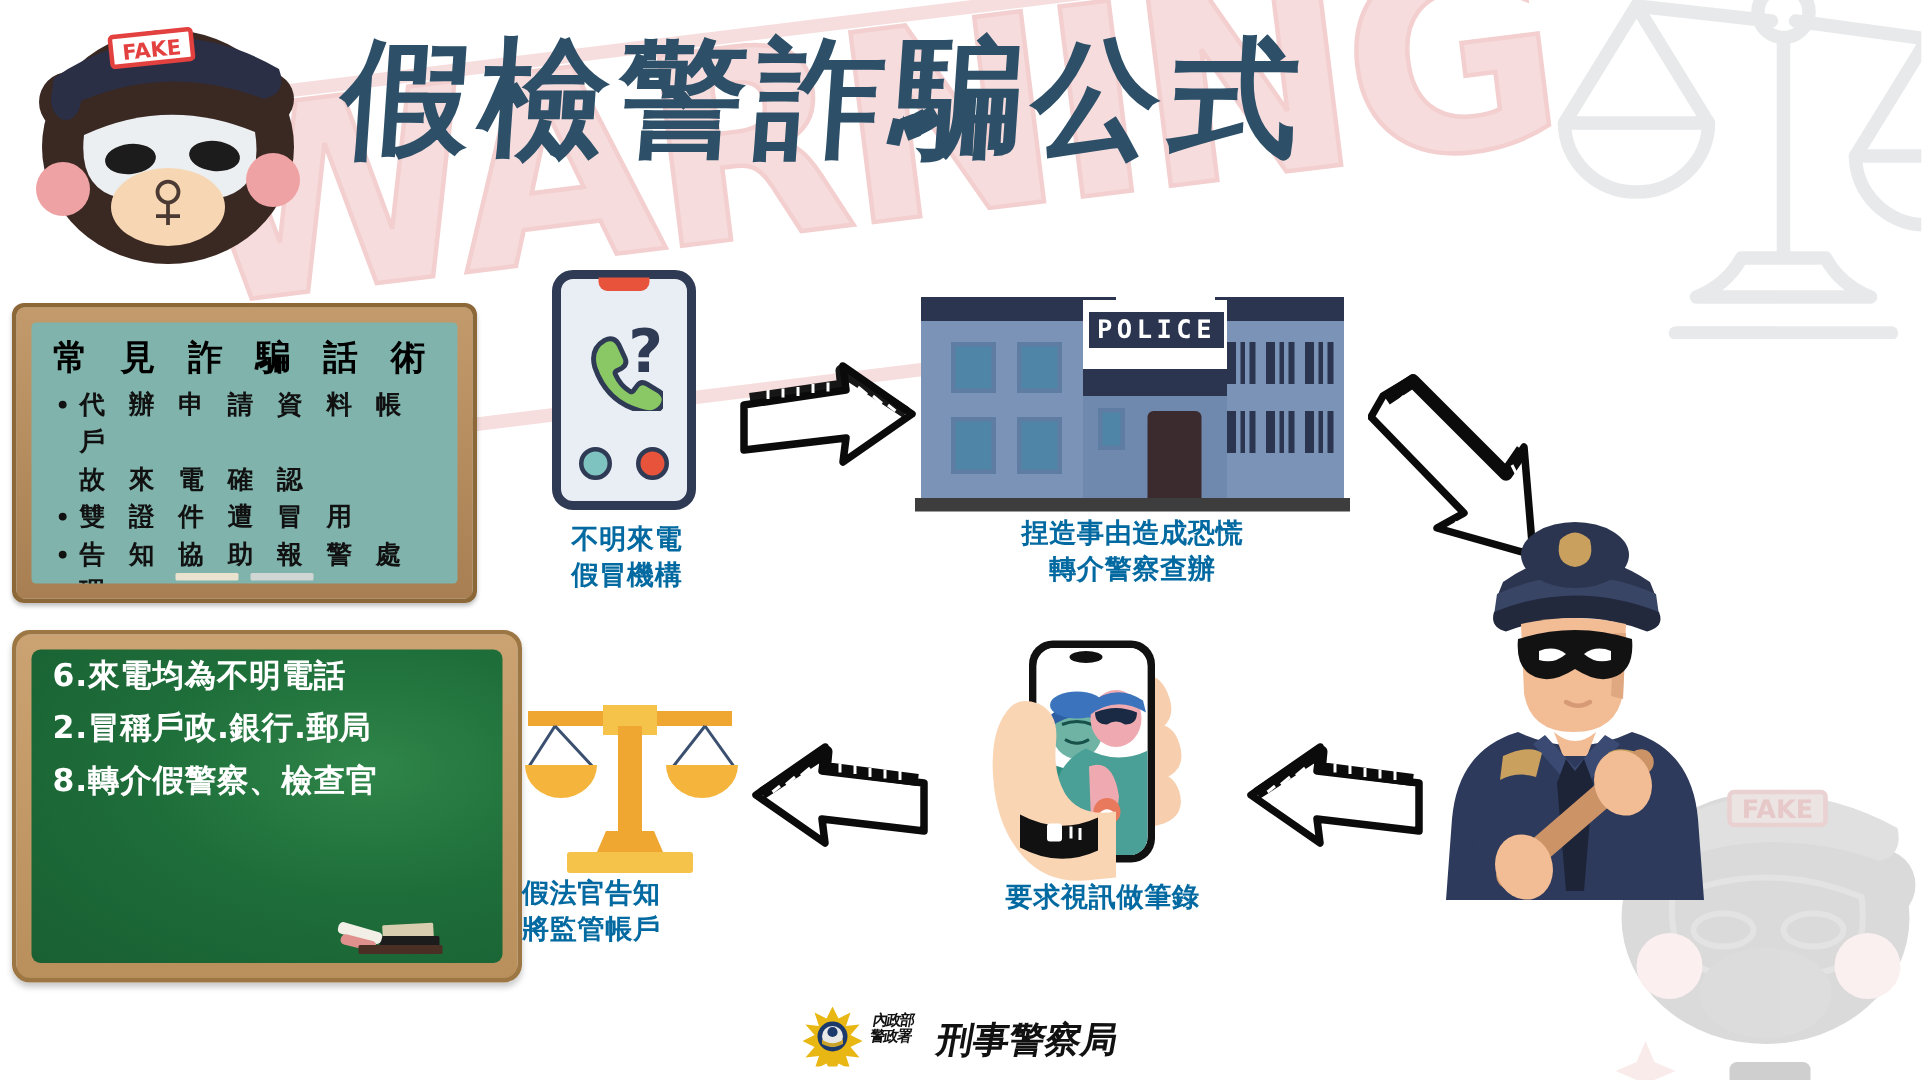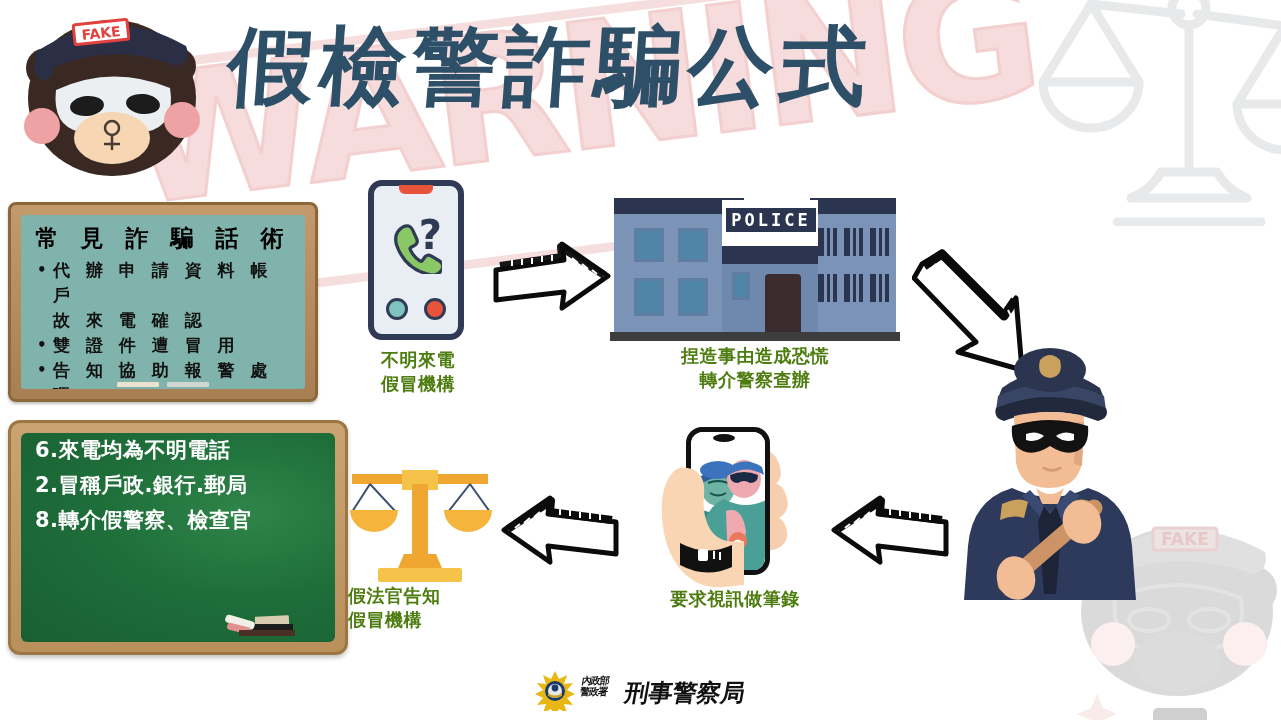--- a/index.html
+++ b/index.html
@@ -82,21 +82,21 @@
   #board-green li{
     font-size:21px;font-weight:bold;color:#fff;letter-spacing:.5px;
     line-height:35px;white-space:nowrap;
   }
   .eraser{position:absolute;right:26px;bottom:6px;width:84px;height:26px;}
 
   
   .node{position:absolute;z-index:5;}
   .cap{
     position:absolute;left:50%;transform:translateX(-50%);
-    text-align:center;font-weight:bold;color:#4d7c0f;font-size:18px;line-height:24px;
+    text-align:center;font-weight:bold;color:#0369a1;font-size:18px;line-height:24px;
     white-space:pre-line;letter-spacing:.5px;
   }
 
   
   #node-phone{left:358px;top:180px;width:120px;height:220px;}
   .phone-body{
     position:absolute;left:10px;top:0;width:96px;height:160px;border-radius:14px;
     background:#e9eef4;border:6px solid #2f3a54;box-sizing:border-box;
   }
   .phone-notch{position:absolute;left:50%;transform:translateX(-50%);top:-1px;width:34px;height:9px;background:#e8533c;border-radius:0 0 6px 6px;}
@@ -478,21 +478,21 @@
       <g stroke="#3b5070" stroke-width="2" fill="none">
         <path d="M30 24 L12 52 M30 24 L56 52"></path>
         <path d="M130 24 L108 52 M130 24 L150 52"></path>
       </g>
       <path d="M10 50 L58 50 a24 22 0 0 1 -48 0z" fill="#f5b53d"></path>
       <path d="M104 50 L152 50 a24 22 0 0 1 -48 0z" fill="#f5b53d"></path>
       <path d="M58 108 L102 108 L96 94 L64 94z" fill="#f0a732"></path>
       <rect x="38" y="108" width="84" height="14" rx="2" fill="#f5c24a"></rect>
     </svg>
     <div class="cap" style="top:124px;width:180px;text-align:left;left:8px;transform:none;">假法官告知
-假冒機構</div>
+將監管帳戶</div>
   </div>
 
   <div id="footer-logo">
     <div class="logo-badge">
       <svg viewBox="0 0 40 40" width="40" height="40">
         <g fill="#e8b714">
           <path d="M20 0 l4 8 l8 -4 l-3 9 l9 -1 l-6 7 l8 4 l-8 4 l6 7 l-9 -1 l3 9 l-8 -4 l-4 8 l-4 -8 l-8 4 l3 -9 l-9 1 l6 -7 l-8 -4 l8 -4 l-6 -7 l9 1 l-3 -9 l8 4z"></path>
         </g>
         <circle cx="20" cy="20" r="10" fill="#1b3a6b"></circle>
         <circle cx="20" cy="20" r="7" fill="#e8e8e8"></circle>

